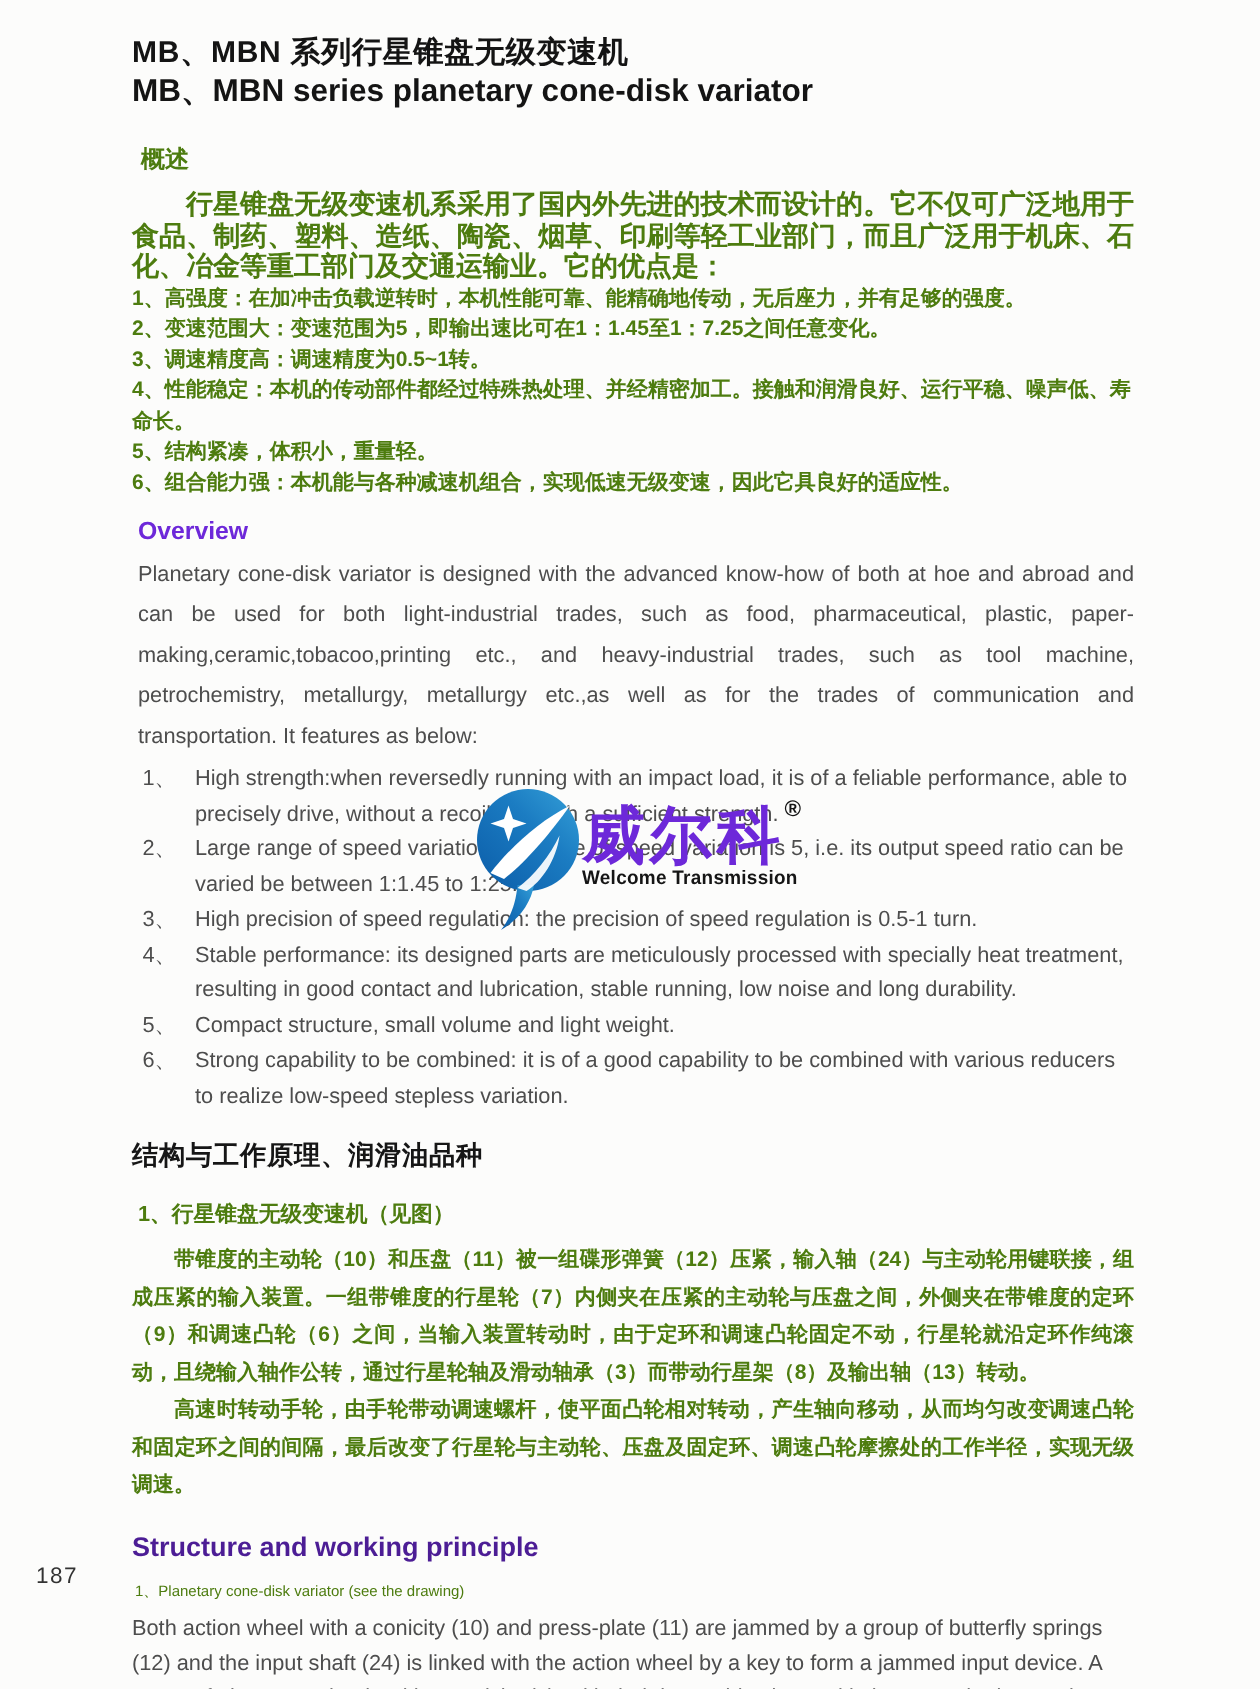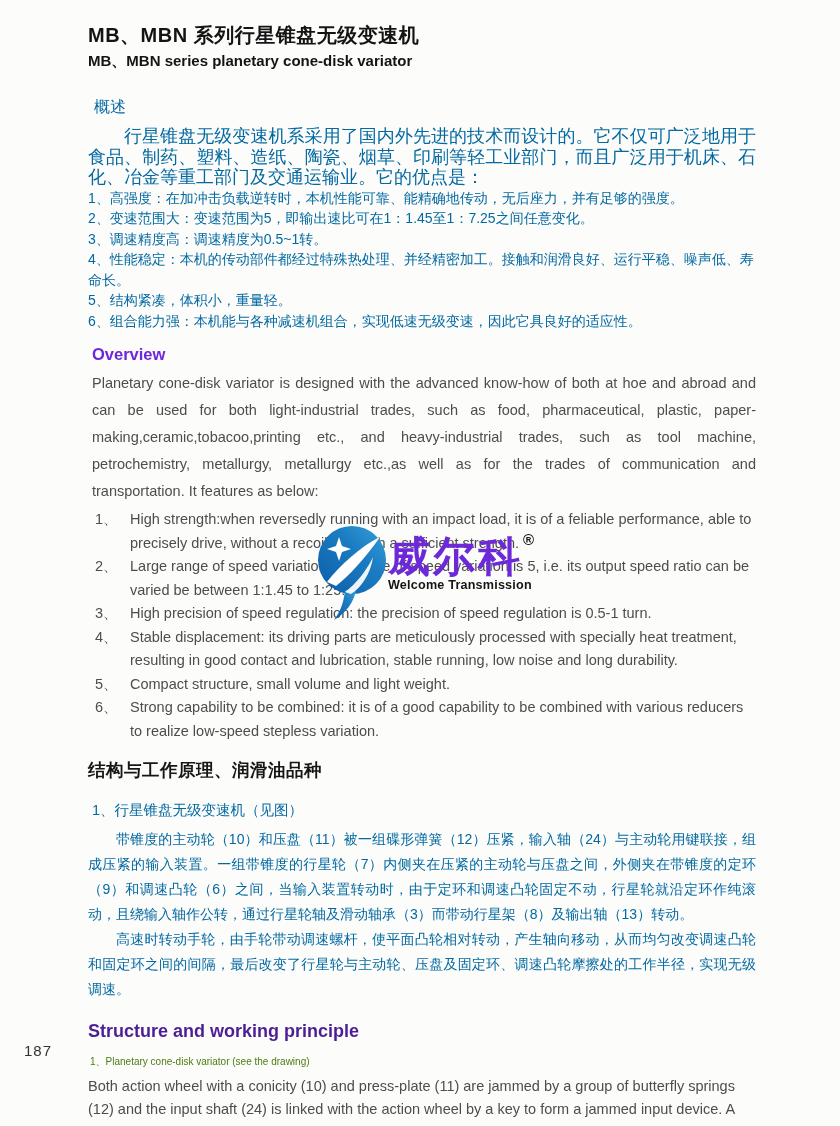--- a/index.html
+++ b/index.html
@@ -18,28 +18,28 @@
     position:absolute;
     left:88px;top:22px;
     width:668px;
   }
   
   .title-zh{
     font-size:20px;line-height:26px;font-weight:bold;color:#141414;
     letter-spacing:0.5px;
   }
   .title-en{
-    font-size:15px;line-height:25px;font-weight:bold;color:#141414;
+    font-size:21px;line-height:25px;font-weight:bold;color:#141414;
   }
   
   .h-gaishu{
     margin-top:24px;margin-left:6px;
     font-size:16px;line-height:20px;font-weight:600;color:#222;
   }
-  .zh-text{color:#0369a1;font-weight:400;}
+  .zh-text{color:#4d7c0f;font-weight:700;}
   .zh-intro{
     margin-top:9px;
     font-size:18px;line-height:20.5px;
     text-indent:2em;text-align:justify;
   }
   .zh-list .item-zh{
     font-size:14px;line-height:20.5px;
     text-align:left;
   }
   
@@ -144,21 +144,21 @@
       <div class="item-en">
         <span class="num">1、</span><span>High strength:when reversedly running with an impact load, it is of a feliable performance, able to precisely drive, without a recoil and with a sufficient strength.</span>
       </div>
       <div class="item-en">
         <span class="num">2、</span><span>Large range of speed variation: its range of speed variation is 5, i.e. its output speed ratio can be varied be between 1:1.45 to 1:25.</span>
       </div>
       <div class="item-en">
         <span class="num">3、</span><span>High precision of speed regulation: the precision of speed regulation is 0.5-1 turn.</span>
       </div>
       <div class="item-en">
-        <span class="num">4、</span><span>Stable displacement: its driving parts are meticulously processed with specially heat treatment, resulting in good contact and lubrication, stable running, low noise and long durability.</span>
+        <span class="num">4、</span><span>Stable performance: its designed parts are meticulously processed with specially heat treatment, resulting in good contact and lubrication, stable running, low noise and long durability.</span>
       </div>
       <div class="item-en">
         <span class="num">5、</span><span>Compact structure, small volume and light weight.</span>
       </div>
       <div class="item-en">
         <span class="num">6、</span><span>Strong capability to be combined: it is of a good capability to be combined with various reducers to realize low-speed stepless variation.</span>
       </div>
     </div>
 
     <div class="h-structure-zh">结构与工作原理、润滑油品种</div>

